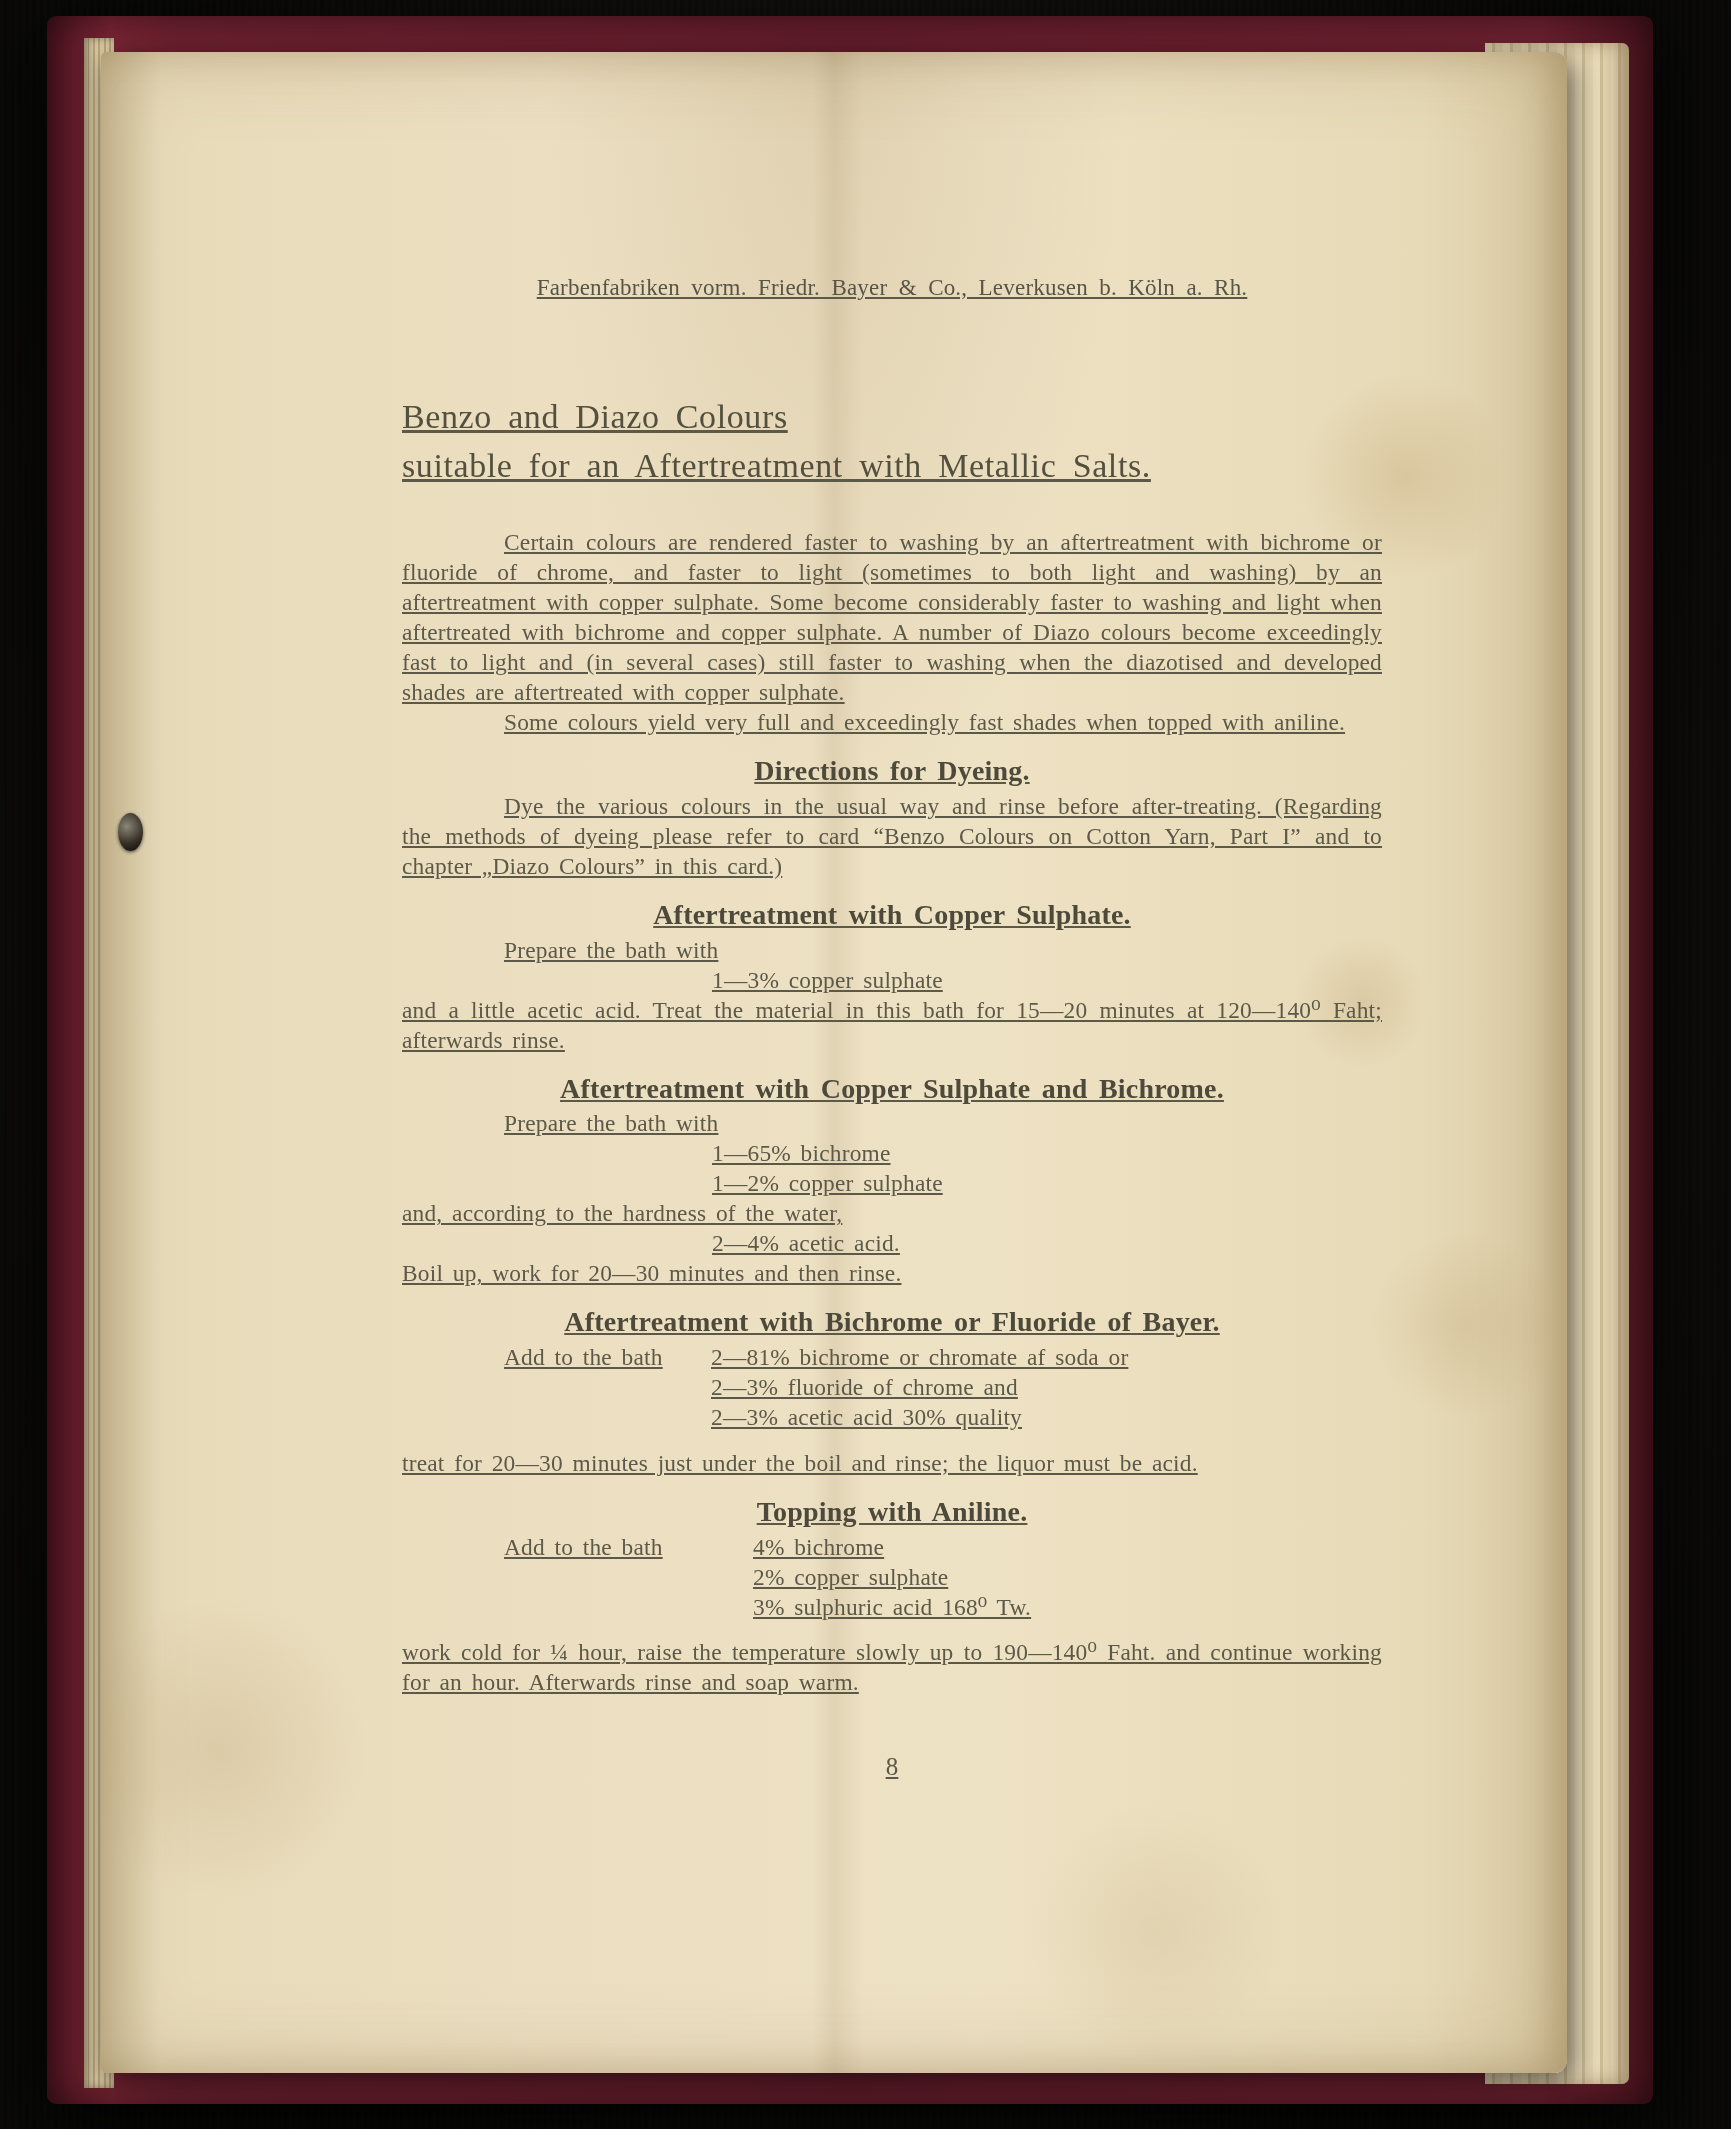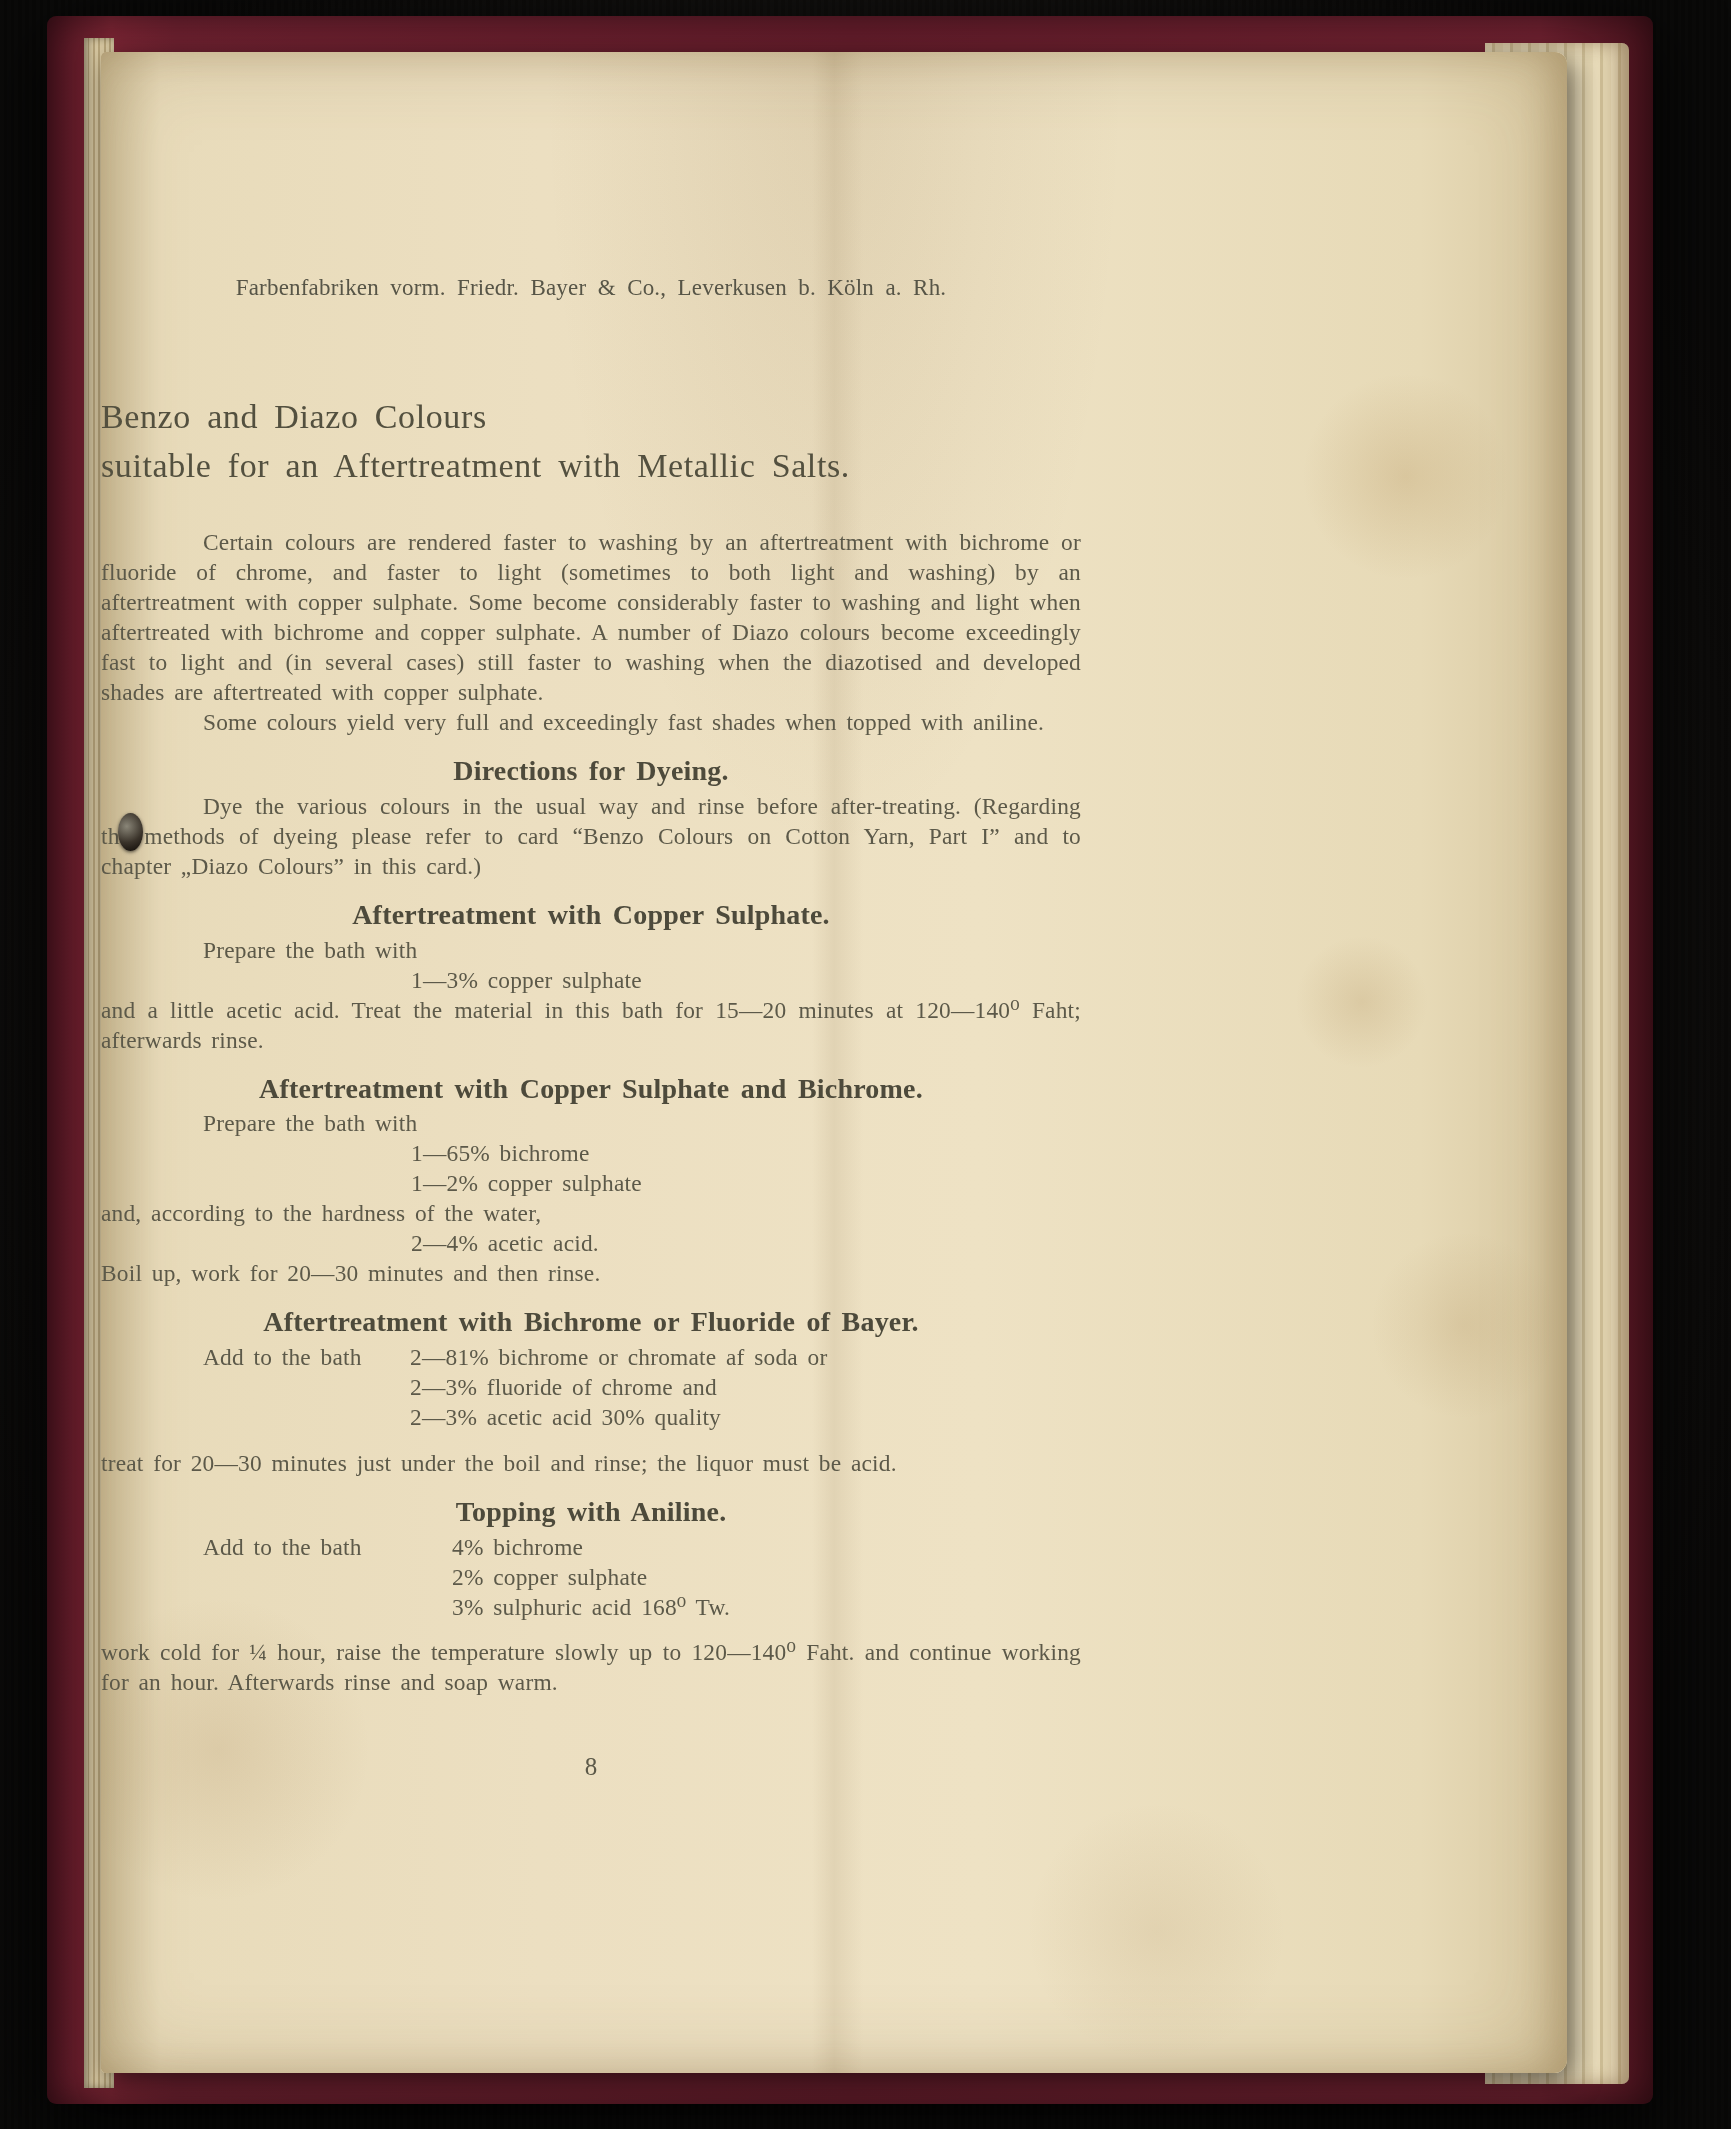--- a/index.html
+++ b/index.html
@@ -61,27 +61,29 @@
       6px 8.4px 28px rgba(0,0,0,0.55);
   }
   .binding-hole {
     position:absolute; left:118px; top:813px; width:25px; height:38px;
     border-radius:50%;
     background: radial-gradient(circle at 35% 35%, #8a8678, #3a332a 55%, #17120d 90%);
     box-shadow: 0 1.2px 3.6px rgba(0,0,0,0.6);
   }
   .content {
     position:relative;
+    margin-left:301px;
     width:980px;
     padding-top:221px;
     color:#5c5949;
     font-size:23.4px;
     line-height:30px;
     letter-spacing:0.2px;
     word-spacing:3.6px;
+    text-decoration:underline;
   }
   .company-header { text-align:center; font-size:23px; color:#575547; word-spacing:5.4px; }
   .doc-title {
     margin-top:89px; text-align:left;
     font-size:34px; line-height:49px;
     color:#53503f; letter-spacing:0.6px; word-spacing:7.2px;
   }
   .para { text-align:justify; }
   .indent { text-indent:102px; }
   .sec-heading {
@@ -155,21 +157,21 @@
       <h3 class="sec-heading">Topping with Aniline.</h3>
 
       <div class="recipe-row topping">
         <div class="add-label">Add to the bath</div>
         <div class="recipe-list">
           <div>4% bichrome</div>
           <div>2% copper sulphate</div>
           <div>3% sulphuric acid 168⁰ Tw.</div>
         </div>
       </div>
-      <p class="para gap-md">work cold for ¼ hour, raise the temperature slowly up to 120—140⁰ Faht. and continue working for an hour.  Afterwards rinse and soap warm.</p>
+      <p class="para gap-md">work cold for ¼ hour, raise the temperature slowly up to 190—140⁰ Faht. and continue working for an hour.  Afterwards rinse and soap warm.</p>
 
       <div class="page-number">8</div>
 
     </div>
   </div>
 
   <div class="binding-hole"></div>
 
 </div>
 

